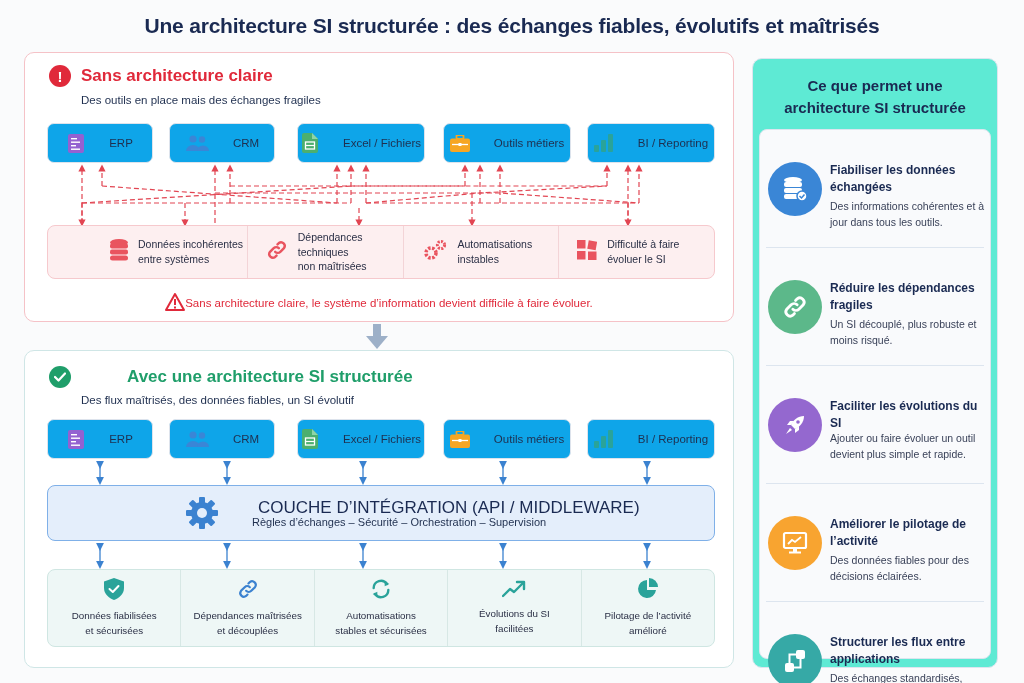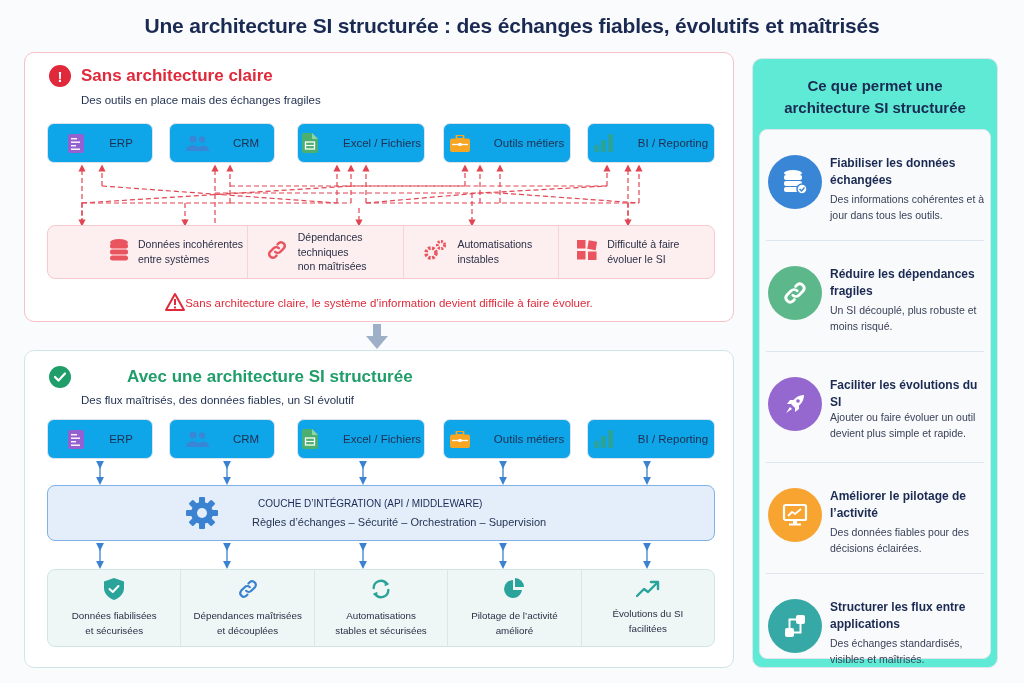--- a/index.html
+++ b/index.html
@@ -18,30 +18,30 @@
 
   .tool { position: absolute; width: 106px; height: 40px; border: 1px solid #dde3ec; border-radius: 7px; background: #0ea5e9; display: flex; align-items: center; justify-content: center; gap: 24px; font-size: 11.5px; color: #1f2f4f; }
   .tool .ic { width: 18px; height: 20px; display: inline-flex; align-items: center; justify-content: center; }
 
   .problems { position: absolute; left: 22px; top: 172px; width: 668px; height: 54px; background: #fdeff0; border: 1px solid #f6c9cd; border-radius: 8px; display: flex; padding-left: 44px; }
   .prob { flex: 1; display: flex; align-items: center; gap: 10px; padding-left: 18px; font-size: 10.5px; color: #2a2f45; line-height: 1.4; border-right: 1px solid #f3d4d7; }
   .prob:last-child { border-right: none; }
   .warn-line { position: absolute; left: 0; width: 708px; top: 240px; text-align: center; font-size: 11.5px; color: #e0293a; display: flex; justify-content: center; align-items: center; }
 
   .integ { position: absolute; left: 22px; top: 134px; width: 668px; height: 56px; background: #e4eefb; border: 1.5px solid #7fb0e8; border-radius: 8px; }
-  .integ-title { position: absolute; left: 210px; top: 12px; font-size: 10px; color: #1a2a52; }
+  .integ-title { position: absolute; left: 210px; top: 12px; font-size: 17px; color: #1a2a52; }
   .integ-sub { position: absolute; left: 204px; top: 30px; font-size: 11px; color: #1f2f4f; }
 
   .benefits { position: absolute; left: 22px; top: 218px; width: 668px; height: 78px; background: #eef7f6; border: 1px solid #cfe6e2; border-radius: 8px; display: flex; }
   .ben { flex: 1; display: flex; flex-direction: column; align-items: center; justify-content: center; gap: 5px; text-align: center; font-size: 9.8px; color: #2a2f45; line-height: 1.45; border-right: 1px solid #d7e8e5; }
   .ben:last-child { border-right: none; }
 
   .side-title { position: absolute; top: 16px; left: 0; width: 244px; text-align: center; font-size: 15px; font-weight: bold; color: #1a2a52; line-height: 1.45; }
   .side-list { position: absolute; left: 6px; top: 70px; width: 232px; height: 530px; border: 1px solid #dde5ef; border-radius: 8px; background: #f9fafc; }
-  .side-item { height: 104px; position: relative; border-bottom: 1px solid #dde5ef; margin: 7px 6px; }
+  .side-item { height: 104px; position: relative; border-bottom: 1px solid #dde5ef; margin: 14px 6px; }
   .side-item:last-child { border-bottom: none; }
   .si-circle { position: absolute; left: 2px; top: 18px; width: 54px; height: 54px; border-radius: 50%; display: flex; align-items: center; justify-content: center; }
   .si-title { position: absolute; left: 64px; top: 18px; width: 150px; font-size: 12px; font-weight: bold; color: #1a2a52; line-height: 1.45; }
   .si-desc { position: absolute; left: 64px; width: 156px; font-size: 10.5px; color: #3a4259; line-height: 1.55; }
 
   svg.overlay { position: absolute; left: 0; top: 0; }
 </style>
 </head>
 <body>
 
@@ -328,32 +328,32 @@
             <g fill="none" stroke="#2aa39a" stroke-width="2.6" stroke-linecap="round">
               <path d="M4 11 A8 8 0 0 1 18.5 6.5"></path>
               <path d="M20 13 A8 8 0 0 1 5.5 17.5"></path>
             </g>
             <path d="M16 3 L21 6.5 L16 9z" fill="#2aa39a"></path>
             <path d="M8 21 L3 17.5 L8 15z" fill="#2aa39a"></path>
           </svg></span>
       <span><span>Automatisations</span><br><span>stables et sécurisées</span></span>
     </div>
     <div class="ben">
+      <span><svg width="24" height="18" viewBox="0 0 24 18">
+            <path d="M1 16 L8 9 L12 12 L21 3" fill="none" stroke="#2aa39a" stroke-width="2.4" stroke-linecap="round" stroke-linejoin="round"></path>
+            <path d="M15 2 H22 V9" fill="none" stroke="#2aa39a" stroke-width="2.4" stroke-linecap="round" stroke-linejoin="round"></path>
+          </svg></span>
+      <span><span>Évolutions du SI</span><br><span>facilitées</span></span>
+    </div>
+    <div class="ben">
       <span><svg width="22" height="22" viewBox="0 0 22 22">
             <path d="M10 2 A9 9 0 1 0 19 12 H10z" fill="#2aa39a"></path>
             <path d="M12 0 A9 9 0 0 1 21 9 H12z" fill="#2aa39a"></path>
           </svg></span>
       <span><span>Pilotage de l’activité</span><br><span>amélioré</span></span>
-    </div>
-    <div class="ben">
-      <span><svg width="24" height="18" viewBox="0 0 24 18">
-            <path d="M1 16 L8 9 L12 12 L21 3" fill="none" stroke="#2aa39a" stroke-width="2.4" stroke-linecap="round" stroke-linejoin="round"></path>
-            <path d="M15 2 H22 V9" fill="none" stroke="#2aa39a" stroke-width="2.4" stroke-linecap="round" stroke-linejoin="round"></path>
-          </svg></span>
-      <span><span>Évolutions du SI</span><br><span>facilitées</span></span>
     </div>
   </div>
 </div>
 
 <div class="panel panel-side">
   <div class="side-title"><span>Ce que permet une</span><br><span>architecture SI structurée</span></div>
   <div class="side-list">
     <div class="side-item">
       <div class="si-circle" style="background:#3a86d6;">
           <svg width="26" height="26" viewBox="0 0 26 26">

